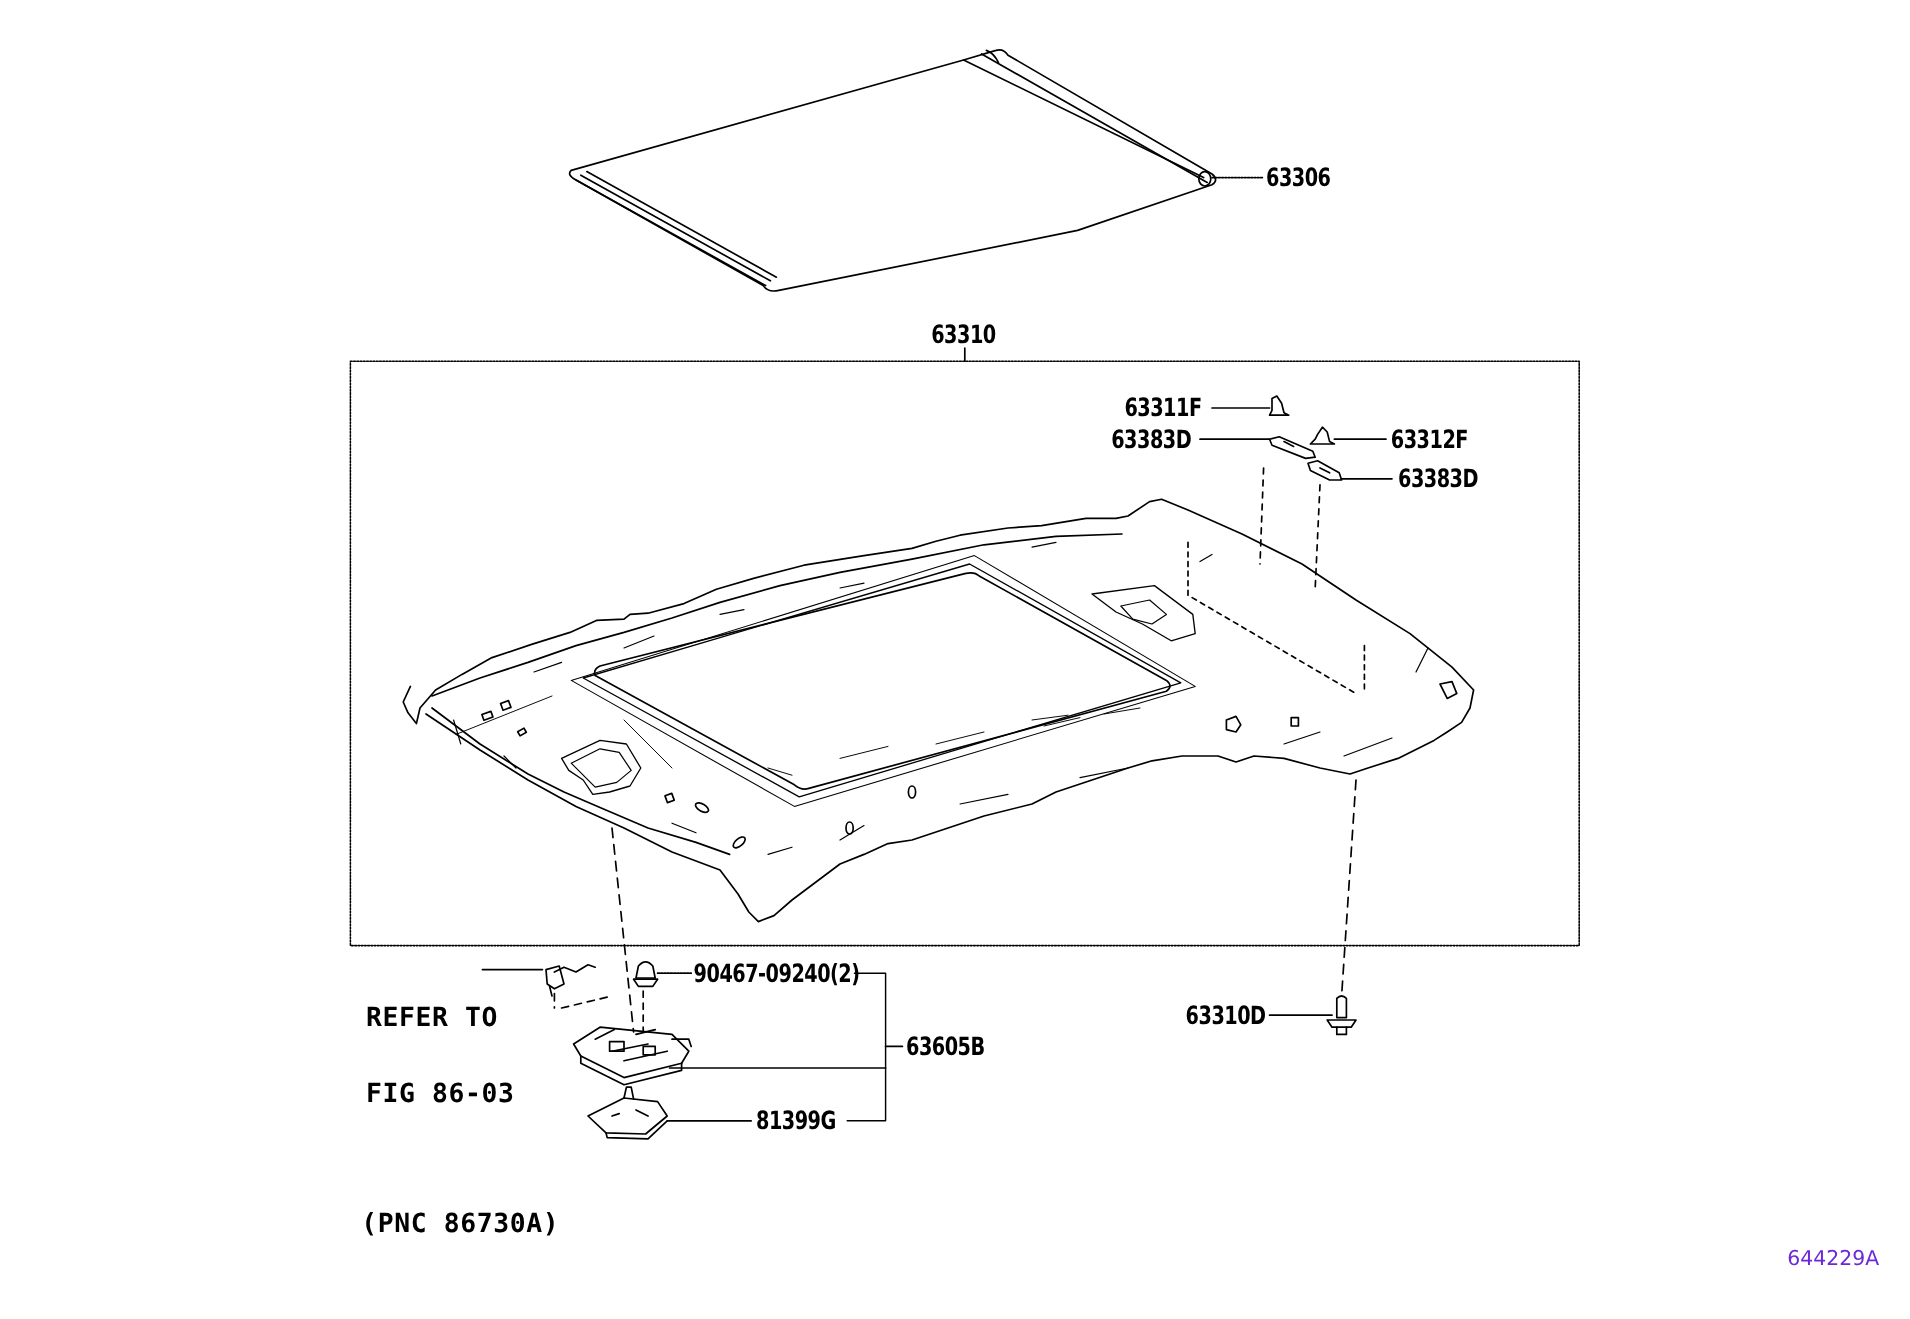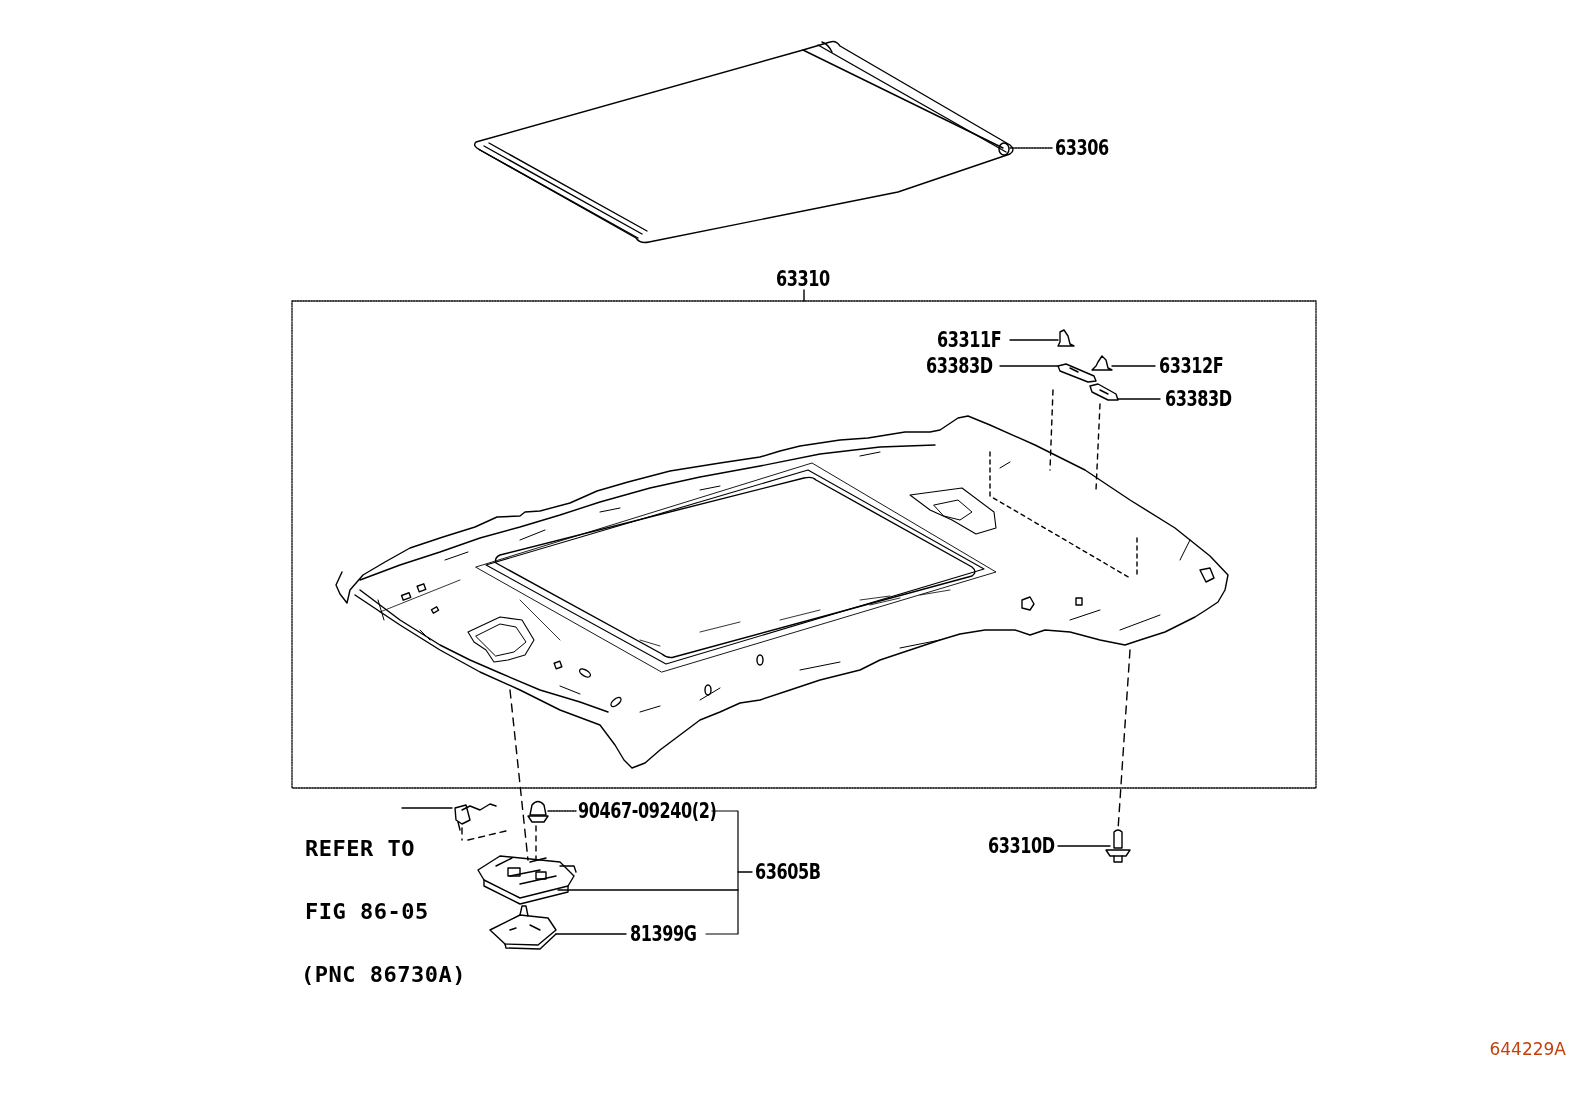--- a/index.html
+++ b/index.html
@@ -5,21 +5,21 @@
   html, body { margin:0; padding:0; background:#ffffff; }
   body { width:1592px; height:1099px; position:relative; overflow:hidden;
          font-family:"DejaVu Sans Mono","Liberation Mono",monospace; color:#000; }
   #canvas { position:absolute; left:0; top:0; width:1592px; height:1099px; }
   .lbl { position:absolute; font-family:"DejaVu Sans Condensed","DejaVu Sans",sans-serif;
          font-weight:bold; font-size:21px; letter-spacing:-0.5px; line-height:22px;
          white-space:nowrap; color:#000; transform:scaleX(0.85); transform-origin:left top; cursor:pointer; }
   .refer { position:absolute; font-family:"DejaVu Sans Mono","Liberation Mono",monospace;
            font-size:22px; line-height:21px; font-weight:bold; white-space:pre; letter-spacing:0.5px; }
   .figid { position:absolute; font-family:"DejaVu Sans","Liberation Sans",sans-serif;
-           font-size:17px; right:26px; bottom:40px; color:#c2410c; }
+           font-size:17px; right:26px; bottom:40px; color:#6d28d9; }
 </style>
 </head>
 <body>
 
 <svg id="canvas" viewBox="0 0 1592 1099" xmlns="http://www.w3.org/2000/svg" fill="none" stroke="#000" stroke-width="1.4" stroke-linejoin="round" stroke-linecap="round">
 
   <g>
     <path d="M476,142 L803,50 L830,42 Q836,40 840,46 L1010,145 Q1016,150 1010,154 L898,192 L649,242 Q640,244 636,238 L480,150 Q472,146 476,142 Z"></path>
     <path d="M803,50 L1003,148"></path>
     <path d="M818,45 L1006,152"></path>
@@ -147,17 +147,17 @@
 <div class="lbl" style="left:926px;top:355px;">63383D</div>
 <div class="lbl" style="left:1159px;top:355px;">63312F</div>
 <div class="lbl" style="left:1165px;top:388px;">63383D</div>
 <div class="lbl" style="left:988px;top:835px;">63310D</div>
 <div class="lbl" style="left:578px;top:800px;">90467-09240(2)</div>
 <div class="lbl" style="left:755px;top:861px;">63605B</div>
 <div class="lbl" style="left:630px;top:923px;">81399G</div>
 
 <div class="refer" style="left:305px;top:796px;">
   <div>REFER TO</div>
-  <div>FIG 86-05</div>
-  <div style="margin-left:-4px;">(PNC 86730A)</div>
+  <div>FIG 86-03</div>
+  <div style="margin-left:-4px;margin-top:46px;">(PNC 86730A)</div>
 </div>
 
 <div class="figid">644229A</div>
 
 </body></html>

